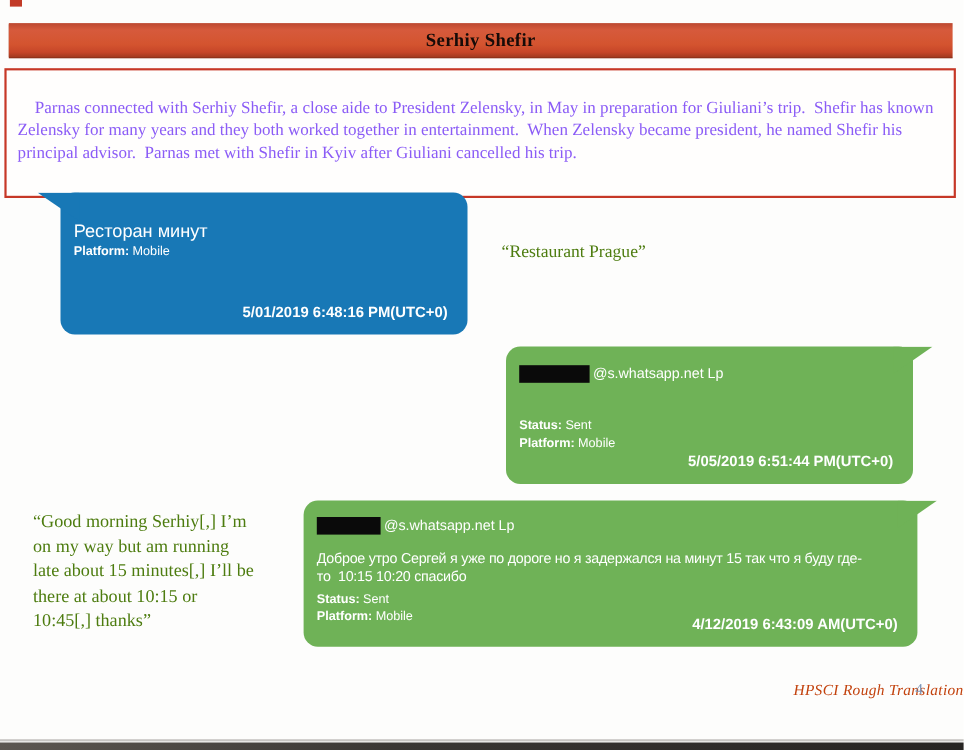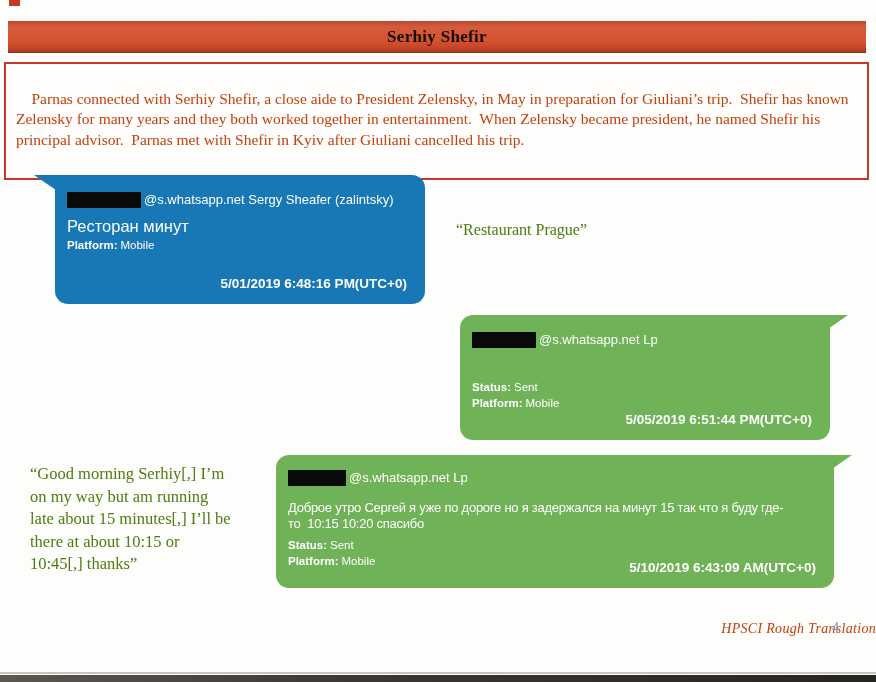--- a/index.html
+++ b/index.html
@@ -21,21 +21,21 @@
     display:flex; align-items:center; justify-content:center;
     box-shadow:0 1px 0 #8d3018;
   }
   .title-bar .title { font-weight:bold; font-size:17px; color:#160b08; letter-spacing:.3px; }
 
   
   .summary-box {
     position:absolute; left:4px; top:62px; width:841px;
     border:2px solid #c63827; background:#fffefd;
     padding:4px 10px 7px 10px;
-    font-size:15.5px; line-height:1.33; color:#c2410c;
+    font-size:15.5px; line-height:1.33; color:#8b5cf6;
     white-space:pre-wrap;
   }
 
   
   .bubble {
     position:absolute; border-radius:13px; color:#fff;
     font-family:"Liberation Sans", sans-serif;
   }
   .bubble .tail { position:absolute; top:0; }
   .bubble.b-incoming { left:55px;  top:175px; width:370px; height:129px; }
@@ -82,24 +82,20 @@
     <span class="title">Serhiy Shefir</span>
   </div>
 
   <div class="summary-box">
     <span>Parnas connected with Serhiy Shefir, a close aide to President Zelensky, in May in preparation for Giuliani’s trip.  Shefir has known Zelensky for many years and they both worked together in entertainment.  When Zelensky became president, he named Shefir his principal advisor.  Parnas met with Shefir in Kyiv after Giuliani cancelled his trip.</span>
   </div>
 
   <div class="bubble b-incoming" style="background: rgb(24, 120, 182);">
     <div class="tail" style="background: rgb(24, 120, 182);"></div>
     <div class="inner">
-      <div class="sender-row">
-        <span class="redaction red-w74" style="background: rgb(10, 10, 10);"></span>
-        <span>@s.whatsapp.net Sergy Sheafer (zalintsky)</span>
-      </div>
       <div class="msg-body">Ресторан минут</div>
       <div class="meta">
         <span class="lbl">Platform:</span><span>Mobile</span>
       </div>
       <div class="timestamp">5/01/2019 6:48:16 PM(UTC+0)</div>
     </div>
   </div>
 
   <div class="note note-restaurant">“Restaurant Prague”</div>
 
@@ -134,21 +130,21 @@
         <span>@s.whatsapp.net Lp</span>
       </div>
       <div class="msg-body small">Доброе утро Сергей я уже по дороге но я задержался на минут 15 так что я буду где-
 то  10:15 10:20 спасибо</div>
       <div class="meta gap-sml">
         <span class="lbl">Status:</span><span>Sent</span>
       </div>
       <div class="meta">
         <span class="lbl">Platform:</span><span>Mobile</span>
       </div>
-      <div class="timestamp">5/10/2019 6:43:09 AM(UTC+0)</div>
+      <div class="timestamp">4/12/2019 6:43:09 AM(UTC+0)</div>
     </div>
   </div>
 
   <div class="footer-title">HPSCI Rough Translation</div>
   <div class="page-number">4</div>
 
   <div class="scan-line"></div>
   <div class="bottom-bar"></div>
 
 </div>

